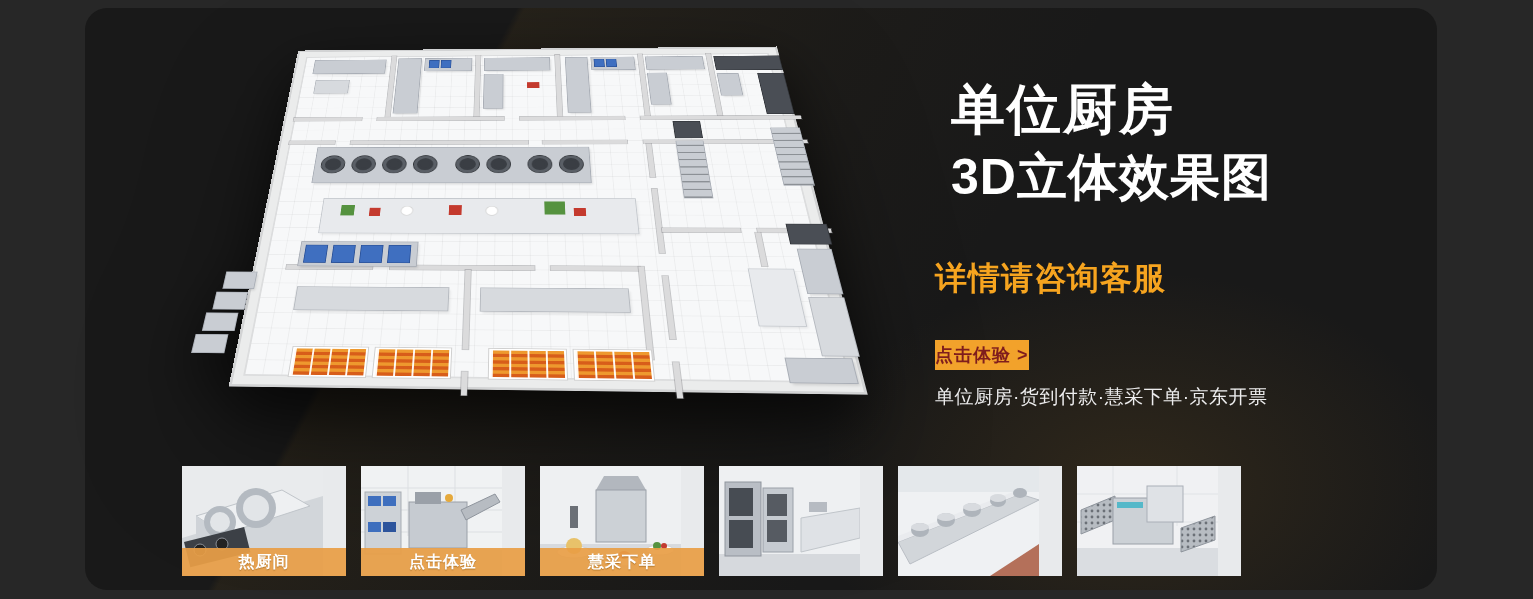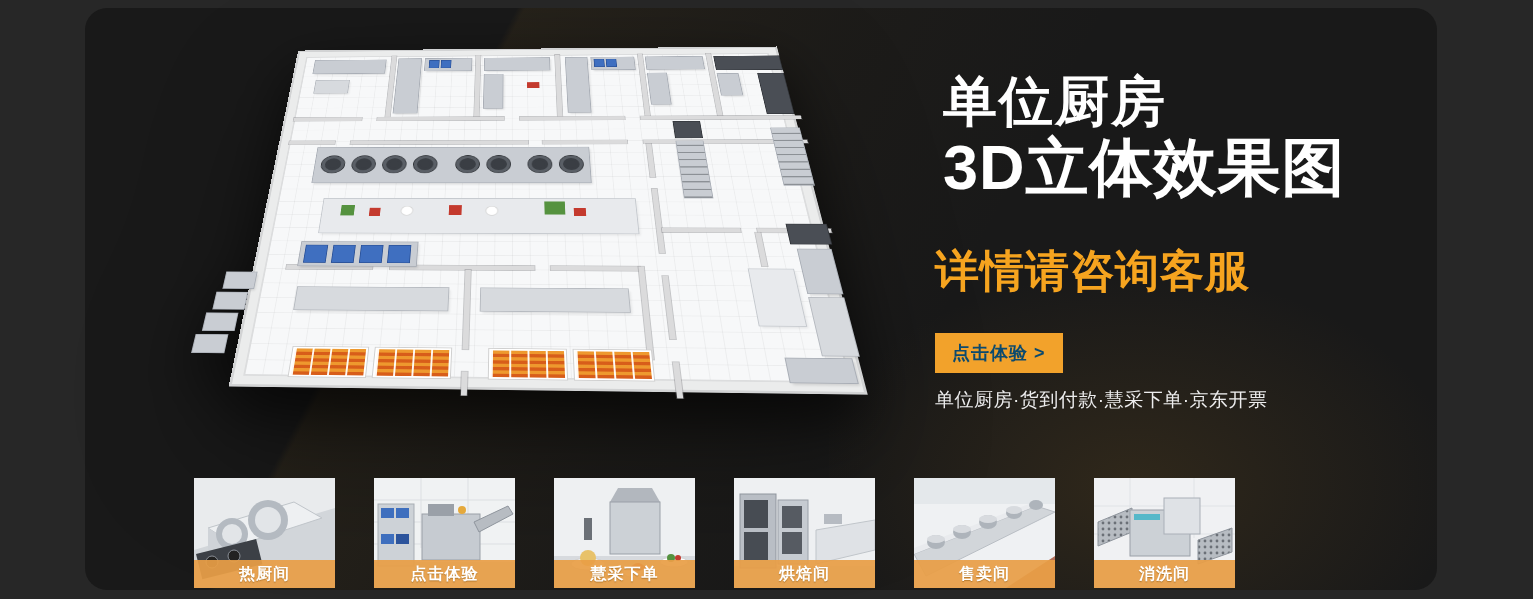--- a/index.html
+++ b/index.html
@@ -49,33 +49,33 @@
   .burner{background:#3a3e44;border-radius:50%;box-shadow:inset 0 0 0 4px #5a5f66,inset 0 0 0 8px #3a3e44,0 0 0 1px #2c2f33;}
   .tray{
     background:#e07a22;
     background-image:repeating-linear-gradient(90deg,rgba(255,255,255,.95) 0 2px,rgba(255,255,255,0) 2px 19px),
                      repeating-linear-gradient(0deg,rgba(200,40,10,.35) 0 4px,rgba(255,190,60,.45) 4px 8px);
     box-shadow:0 0 0 2px #fff,0 0 0 3px #cfcfcf;
   }
   .shelf{background:#c9cdd3;background-image:repeating-linear-gradient(0deg,rgba(90,95,100,.55) 0 2px,transparent 2px 12px);box-shadow:0 0 0 1px #a9aeb6;}
   
   .hero{position:absolute;left:935px;top:60px;color:#fff;}
-  .hero h1{margin:8px;font-weight:bold;color:#fff;font-size:54px;line-height:66px;letter-spacing:2px;}
-  .hero h1 .big{font-size:63px;letter-spacing:1px;}
-  .hero h2{margin:46px 0 0 0;font-weight:bold;font-size:44px;line-height:44px;color:#f6a41f;letter-spacing:1px;}
+  .hero h1{margin:16px;font-weight:bold;color:#fff;font-size:54px;line-height:66px;letter-spacing:2px;}
+  .hero h1 .big{font-size:50px;letter-spacing:1px;}
+  .hero h2{margin:46px 0 0 0;font-weight:bold;font-size:32px;line-height:44px;color:#f6a41f;letter-spacing:1px;}
   .cta{
     margin-top:22px;display:inline-flex;align-items:center;justify-content:center;
-    height:40px;padding:0 17px;border:none;cursor:pointer;
-    background:#f2a22b;color:#0c4a6e;font-weight:bold;font-size:18px;
+    height:30px;padding:0 0;border:none;cursor:pointer;
+    background:#f2a22b;color:#7f1d1d;font-weight:bold;font-size:18px;
     font-family:inherit;letter-spacing:1px;
   }
   .note{margin:15px 0 0 0;font-size:19px;line-height:23px;color:#ededee;letter-spacing:.5px;}
   
   .thumbs{position:absolute;left:178px;top:462px;display:flex;gap:7px;}
-  .thumb{position:relative;width:141px;height:110px;margin:16px;overflow:hidden;background:#e8eaec;cursor:pointer;}
+  .thumb{position:relative;width:164px;height:110px;margin:4px;overflow:hidden;background:#e8eaec;cursor:pointer;}
   .thumb svg{display:block;width:141px;height:110px;}
   .cap{
     position:absolute;left:0;bottom:0;width:100%;height:28px;
     background:rgba(232,158,70,.93);
     display:flex;align-items:center;justify-content:center;
     color:#fff;font-size:16px;font-weight:bold;letter-spacing:1px;
     text-shadow:0 1px 1px rgba(120,70,0,.45);
   }
 </style>
 </head>
@@ -250,57 +250,54 @@
       <rect y="88" width="141" height="22" fill="#d6d9dd"></rect>
       <rect x="6" y="16" width="36" height="74" fill="#b9bec5" stroke="#8f959d"></rect>
       <rect x="10" y="22" width="24" height="28" fill="#474c53"></rect>
         <rect x="10" y="54" width="24" height="28" fill="#474c53"></rect>
       <rect x="44" y="22" width="30" height="64" fill="#c6cbd1" stroke="#9aa0a8"></rect>
       <rect x="48" y="28" width="20" height="22" fill="#565b62"></rect>
         <rect x="48" y="54" width="20" height="22" fill="#565b62"></rect>
       <polygon points="82,52 141,42 141,72 82,86" fill="#dfe2e6" stroke="#c0c5ca"></polygon>
       <rect x="90" y="36" width="18" height="10" fill="#b6bbc2"></rect>
     </svg>
-    <figcaption class="cap">烘焙间</figcaption>
   </figure>
 
   <figure class="thumb">
     <svg viewBox="0 0 141 110">
       <rect width="141" height="110" fill="#eff1f3"></rect>
       <rect width="141" height="26" fill="#e4e8eb"></rect>
       <polygon points="92,110 141,78 141,110" fill="#b4705a"></polygon>
       <polygon points="0,76 122,28 141,34 12,98" fill="#d2d6da" stroke="#b9bec4"></polygon>
       <polygon points="0,70 120,24 122,28 0,76" fill="#e9ebee"></polygon>
       <ellipse cx="22" cy="64" rx="9" ry="7" fill="#aeb4bb"></ellipse>
         <ellipse cx="22" cy="61" rx="9" ry="4" fill="#d8dbdf"></ellipse>
       <ellipse cx="48" cy="54" rx="9" ry="7" fill="#aeb4bb"></ellipse>
         <ellipse cx="48" cy="51" rx="9" ry="4" fill="#d8dbdf"></ellipse>
       <ellipse cx="74" cy="44" rx="9" ry="7" fill="#aeb4bb"></ellipse>
         <ellipse cx="74" cy="41" rx="9" ry="4" fill="#d8dbdf"></ellipse>
       <ellipse cx="100" cy="35" rx="8" ry="6" fill="#aeb4bb"></ellipse>
         <ellipse cx="100" cy="32" rx="8" ry="4" fill="#d8dbdf"></ellipse>
       <ellipse cx="122" cy="27" rx="7" ry="5" fill="#aeb4bb"></ellipse>
     </svg>
-    <figcaption class="cap">售卖间</figcaption>
   </figure>
 
 
   <figure class="thumb">
     <svg viewBox="0 0 141 110">
       <defs>
         <pattern id="holes" width="6" height="6" patternUnits="userSpaceOnUse">
           <rect width="6" height="6" fill="#b7bcc2"></rect>
             <circle cx="3" cy="3" r="1.4" fill="#6b7077"></circle>
         </pattern>
       </defs>
       <rect width="141" height="110" fill="#f0f1f3"></rect>
       <path d="M0 28h141M0 56h141M36 0v60M100 0v60" stroke="#e0e3e6" stroke-width="1"></path>
       <rect y="82" width="141" height="28" fill="#dadde1"></rect>
       <polygon points="4,44 38,30 38,54 4,68" fill="url(#holes)" stroke="#8f959d"></polygon>
       <rect x="36" y="32" width="60" height="46" fill="#ccd1d6" stroke="#9aa0a8"></rect>
       <rect x="70" y="20" width="36" height="36" fill="#dfe2e6" stroke="#aab0b8"></rect>
       <rect x="40" y="36" width="26" height="6" fill="#55b8c9"></rect>
       <polygon points="104,62 138,50 138,74 104,86" fill="url(#holes)" stroke="#8f959d"></polygon>
     </svg>
-    <figcaption class="cap">消洗间</figcaption>
   </figure>
 
 </div>
 
 </body></html>

